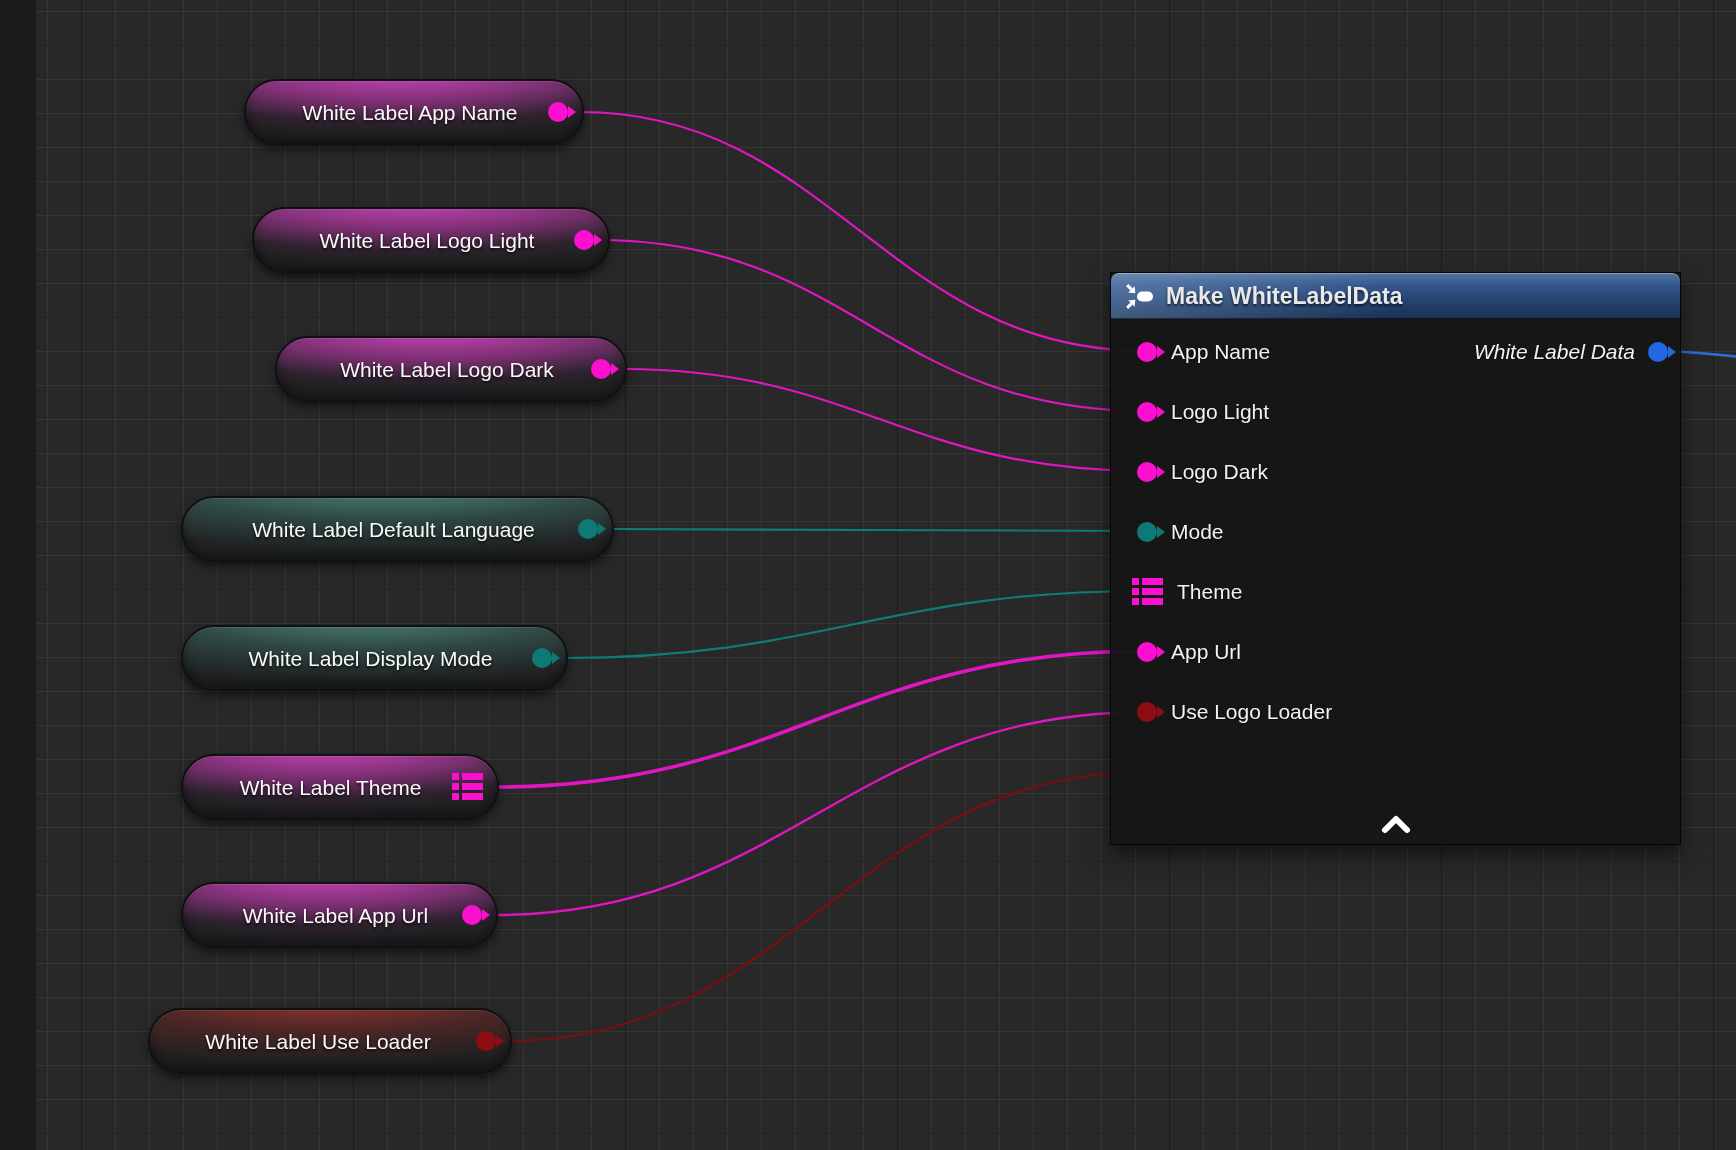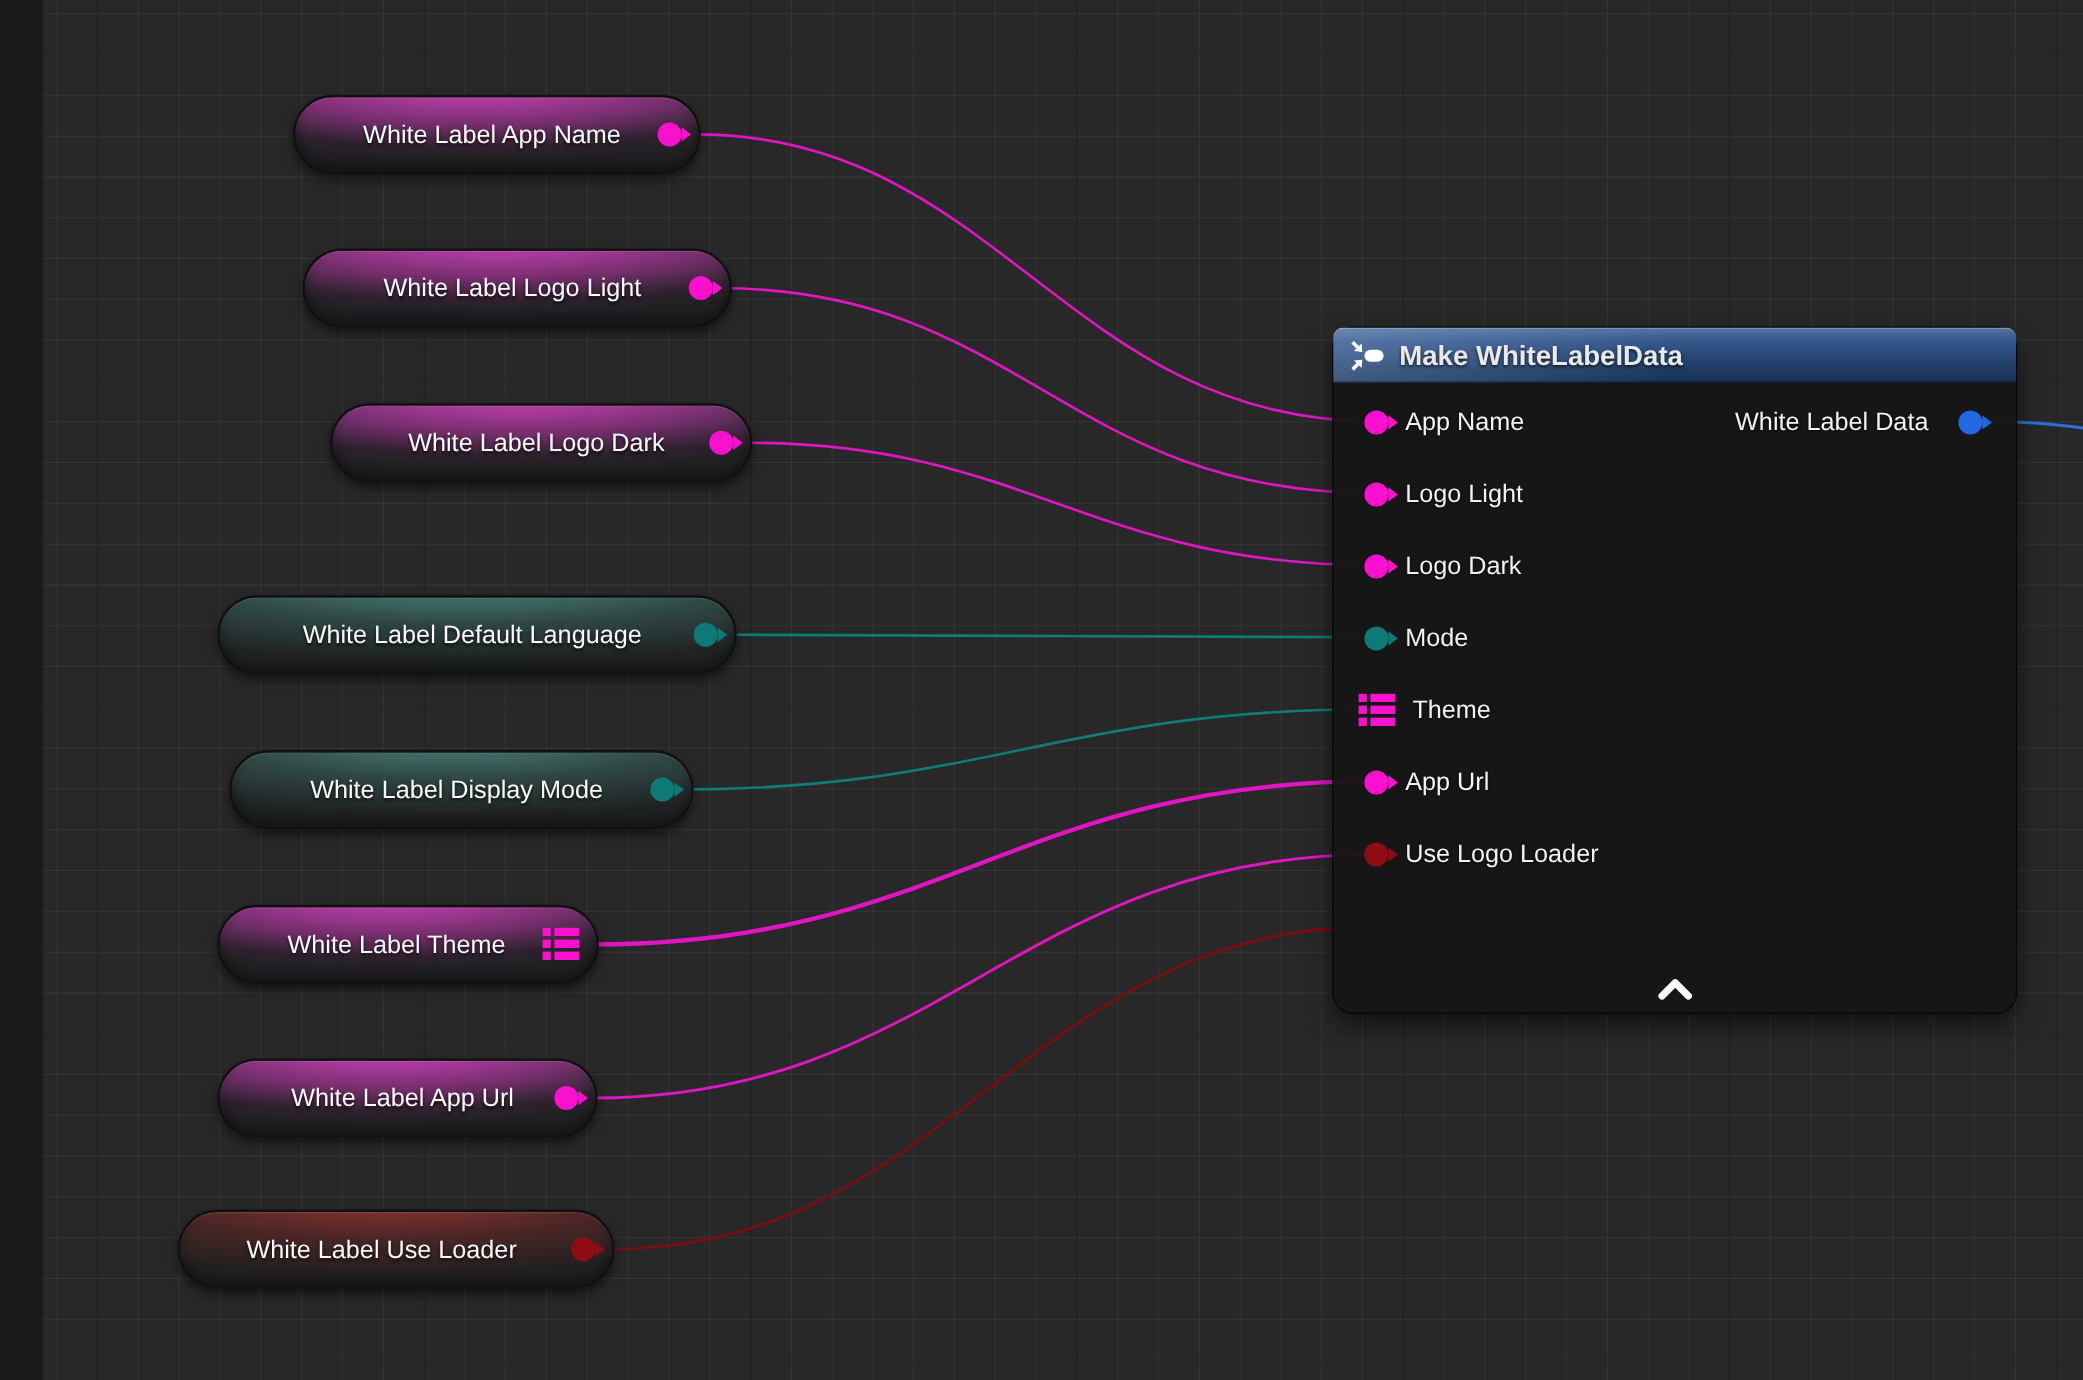--- a/index.html
+++ b/index.html
@@ -54,37 +54,37 @@
   .pc-string{--c:var(--pin-string,#fb10d0);}
   .pc-enum{--c:var(--pin-enum,#0e7a75);}
   .pc-boolean{--c:var(--pin-boolean,#8f0d12);}
   .pc-struct-out{--c:var(--pin-struct-out,#2268e2);}
   .structpin{width:31px;height:28px;flex:none;color:var(--pin-struct,#fb10d0);display:block;}
 
   
   .mnode{
     position:absolute;z-index:2;left:1074px;top:272px;width:571px;height:573px;
     background:rgba(21,21,21,0.95);
-    border-radius:18px;border:1px solid #060606;box-sizing:border-box;
+    border-radius:0;border:1px solid #060606;box-sizing:border-box;
     box-shadow:0 9px 20px rgba(0,0,0,0.55);
   }
   .mheader{
     height:46px;border-radius:8px 8px 0 0;
     display:flex;align-items:center;gap:11px;padding:0 13px;
     background:
       linear-gradient(90deg, rgba(168,196,232,0.28) 0%, rgba(168,196,232,0.0) 50%),
       linear-gradient(180deg,#54749f 0%,#33568b 26%,#24436f 62%,#182f52 100%);
     box-shadow:inset 0 1px 0 rgba(255,255,255,0.30), inset 0 -1px 0 rgba(0,0,0,0.5);
   }
   .hicon{width:31px;height:27px;flex:none;}
   .mtitle{font-size:23px;font-weight:bold;color:#e9e9e9;text-shadow:0 2px 3px rgba(0,0,0,0.7);white-space:nowrap;}
   .mrows{padding-top:3px;}
   .mrow{height:60px;display:flex;align-items:center;padding-left:26px;gap:14px;text-align:right;}
   .plabel{font-size:21px;color:#f2f2f2;text-shadow:0 1px 2px rgba(0,0,0,0.7);white-space:nowrap;}
-  .mout{position:absolute;top:49px;right:28px;height:60px;display:flex;align-items:center;gap:25px;}
+  .mout{position:absolute;top:49px;right:12px;height:60px;display:flex;align-items:center;gap:13px;font-style:italic;}
   .mchevron{position:absolute;left:50%;bottom:8px;transform:translateX(-50%);width:34px;height:22px;cursor:pointer;}
 </style>
 </head>
 <body>
 
 <div class="canvas">
 
   <svg class="wires" width="1736" height="1150" viewBox="0 0 1736 1150">
     <path d="M544,112 C796,112 852,351 1110,351" stroke-width="2.2" style="stroke:var(--wire-string)"></path>
     <path d="M562,240 C814,240 852,411 1110,411" stroke-width="2.2" style="stroke:var(--wire-string)"></path>
@@ -110,21 +110,21 @@
   <div class="gnode glow-pink" style="left:239px;top:336px;width:352px">
     <span class="glabel">White Label Logo Dark</span>
     <span class="pin pc-string"></span>
   </div>
 
   <div class="gnode glow-teal" style="left:145px;top:496px;width:433px">
     <span class="glabel">White Label Default Language</span>
     <span class="pin pc-enum"></span>
   </div>
 
-  <div class="gnode glow-teal" style="left:155px;top:625px;width:387px">
+  <div class="gnode glow-teal" style="left:145px;top:625px;width:387px">
     <span class="glabel">White Label Display Mode</span>
     <span class="pin pc-enum"></span>
   </div>
 
   <div class="gnode glow-pink" style="left:145px;top:754px;width:318px">
     <span class="glabel">White Label Theme</span>
     <span class="structpin">
       <svg width="31" height="28" viewBox="0 0 31 28">
           <g fill="currentColor">
         <rect x="0" y="0" width="7" height="7"></rect>

